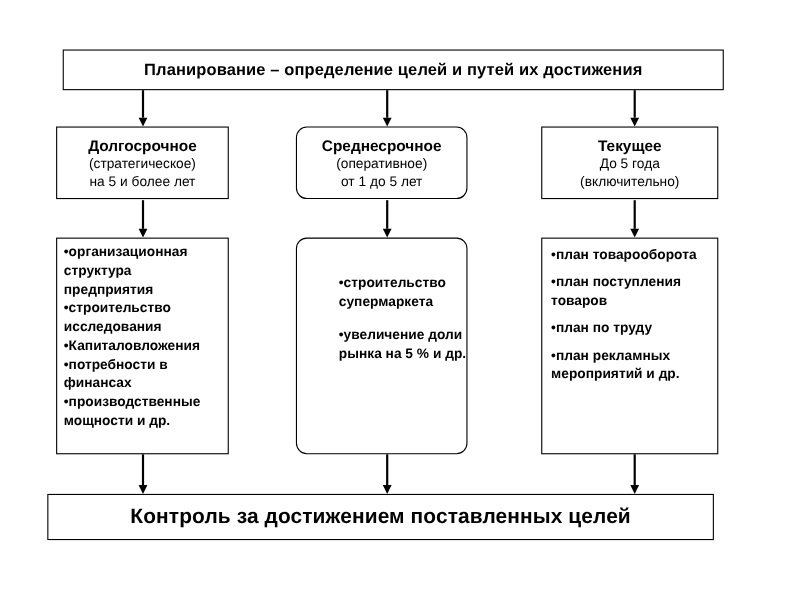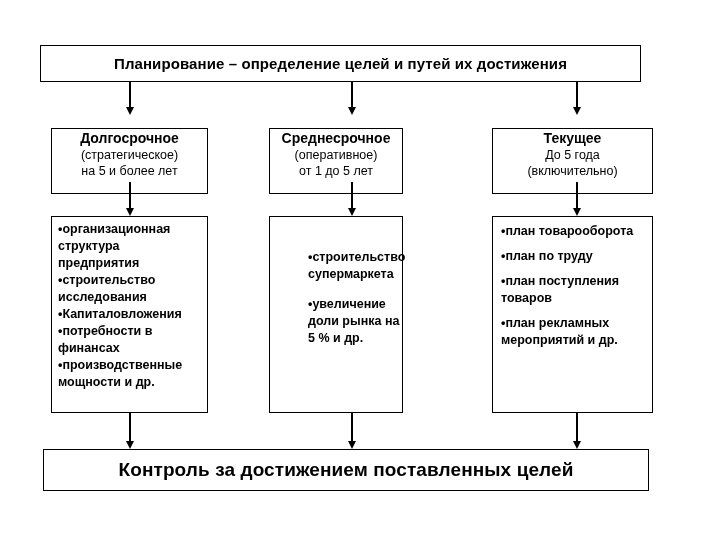--- a/index.html
+++ b/index.html
@@ -14,40 +14,40 @@
     background: var(--background, #ffffff);
     color: var(--text, #000000);
     overflow: hidden;
   }
   .box {
     position: absolute;
     border: 1.5px solid var(--border, #000000);
     background: var(--background, #ffffff);
   }
   .title-box {
-    left: 40px; top: 45px; width: 601px; height: 37px;
+    left: 57px; top: 45px; width: 601px; height: 37px;
     display: flex; align-items: center; justify-content: center;
   }
   .title-box span {
     font-size: 15px; font-weight: bold; letter-spacing: 0.1px;
   }
   .footer-box {
     left: 43px; top: 449px; width: 606px; height: 42px;
     display: flex; align-items: center; justify-content: center;
   }
   .footer-box span {
     font-size: 19px; font-weight: bold; letter-spacing: 0.1px;
   }
   .col1 { left: 51px;  width: 157px; }
-  .col2 { left: 269px; width: 134px; }
+  .col2 { left: 269px; width: 156px; border-radius: 10px; }
   .col3 { left: 492px; width: 161px; }
   .header-box {
-    top: 128px; height: 66px;
+    top: 115px; height: 66px;
     display: flex; flex-direction: column;
-    align-items: center; justify-content: flex-start;
+    align-items: center; justify-content: center;
     text-align: center;
   }
   .hdr-main { font-size: 14px;   font-weight: bold; line-height: 18px; }
   .hdr-sub  { font-size: 12.5px; font-weight: normal; line-height: 16px; }
   .detail-box { top: 216px; height: 197px; }
   .detail-box .item {
     font-size: 12.5px; font-weight: bold; line-height: 17px;
     text-align: left;
   }
   .detail-box.col1 { padding: 4px 4px 0 6px; }
@@ -125,22 +125,22 @@
     <p class="item">•Капиталовложения</p>
     <p class="item">•потребности в финансах</p>
     <p class="item">•производственные мощности и др.</p>
   </div>
   <div class="box detail-box col2">
     <p class="item">•строительство супермаркета</p>
     <p class="item">•увеличение доли рынка на 5 % и др.</p>
   </div>
   <div class="box detail-box col3">
     <p class="item">•план товарооборота</p>
+    <p class="item">•план поступления товаров</p>
     <p class="item">•план по труду</p>
-    <p class="item">•план поступления товаров</p>
     <p class="item">•план рекламных мероприятий и др.</p>
   </div>
 
   <div class="arrow" style="left:130px;top:413px;height:36px">
       <i class="shaft"></i>
       <i class="head"></i>
     </div>
   <div class="arrow" style="left:352px;top:413px;height:36px">
       <i class="shaft"></i>
       <i class="head"></i>

